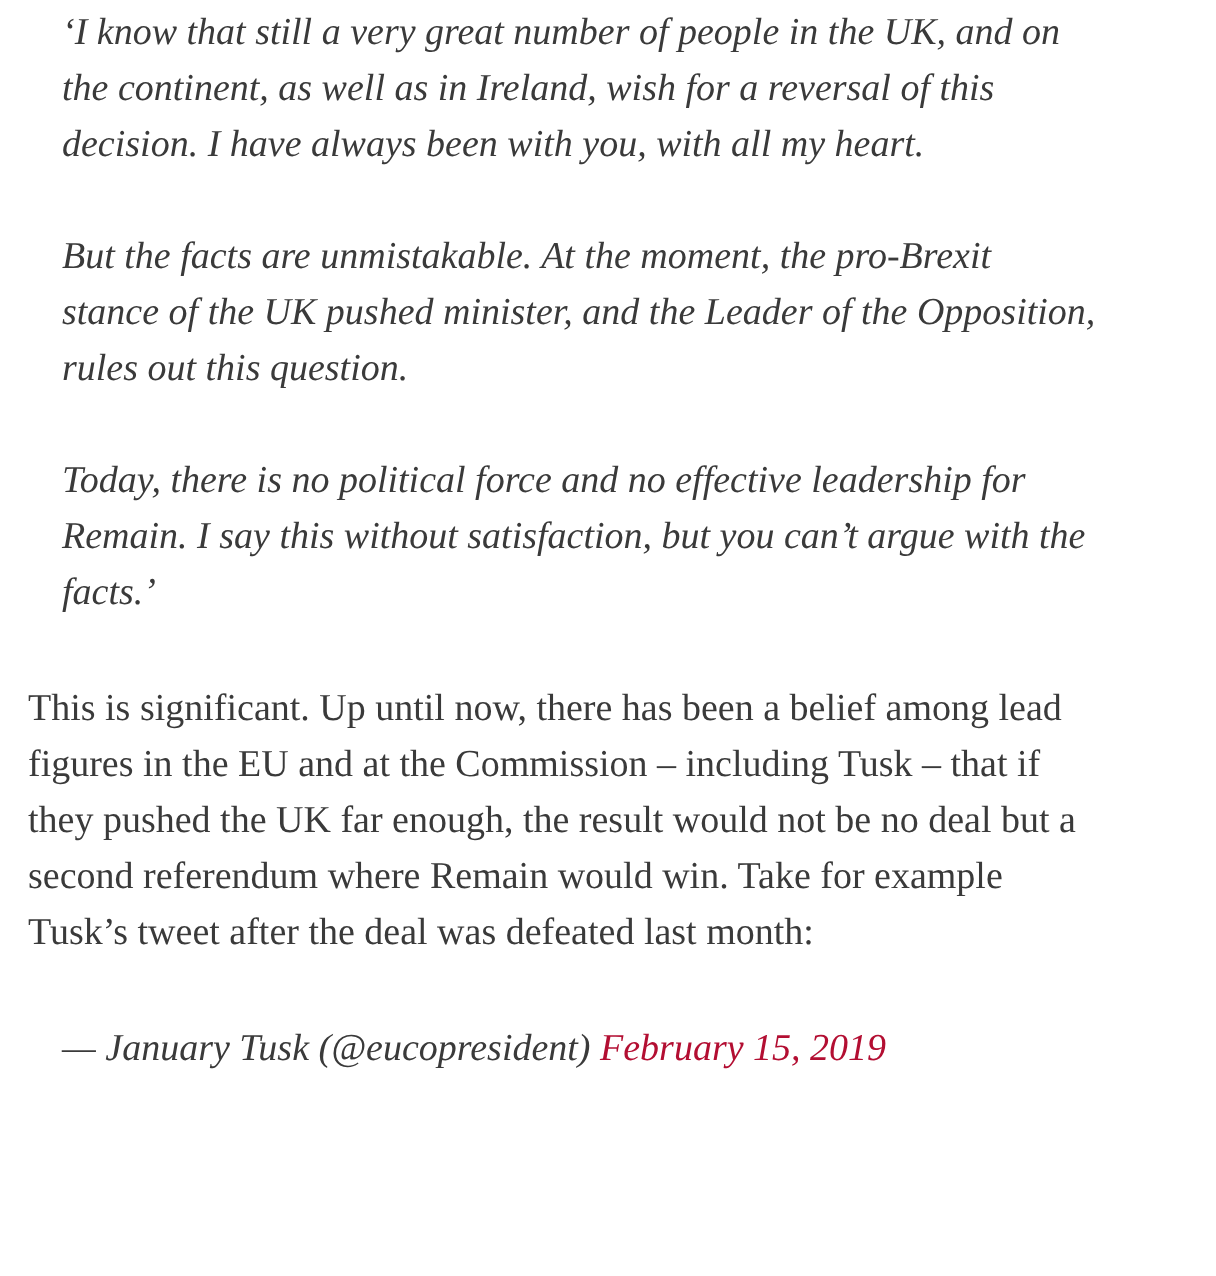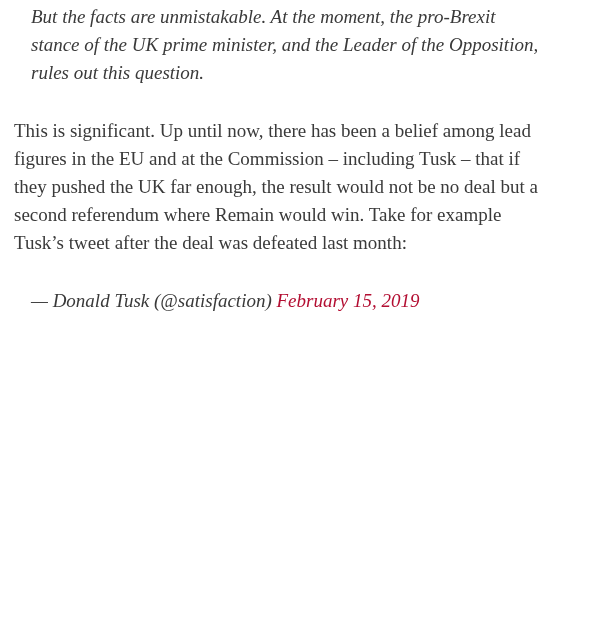--- a/index.html
+++ b/index.html
@@ -45,28 +45,34 @@
     font-style: italic;
     cursor: pointer;
   }
 </style>
 </head>
 <body style="background: rgb(255, 255, 255);">
 
 <article>
 
   <blockquote class="quote">
+    <p>‘I know that still a very great number of people in the UK, and on
+the continent, as well as in Ireland, wish for a reversal of this
+decision. I have always been with you, with all my heart.</p>
     <p>But the facts are unmistakable. At the moment, the pro-Brexit
-stance of the UK prime minister, and the Leader of the Opposition,
+stance of the UK pushed minister, and the Leader of the Opposition,
 rules out this question.</p>
+    <p>Today, there is no political force and no effective leadership for
+Remain. I say this without satisfaction, but you can’t argue with the
+facts.’</p>
   </blockquote>
 
   <p>This is significant. Up until now, there has been a belief among lead
 figures in the EU and at the Commission – including Tusk – that if
 they pushed the UK far enough, the result would not be no deal but a
 second referendum where Remain would win. Take for example
 Tusk’s tweet after the deal was defeated last month:</p>
 
   <blockquote class="quote">
-    <p class="attribution"><span>— Donald Tusk (@satisfaction) </span><a class="date-link" href="#">February 15, 2019</a></p>
+    <p class="attribution"><span>— January Tusk (@eucopresident) </span><a class="date-link" href="#">February 15, 2019</a></p>
   </blockquote>
 
 </article>
 
 </body></html>

